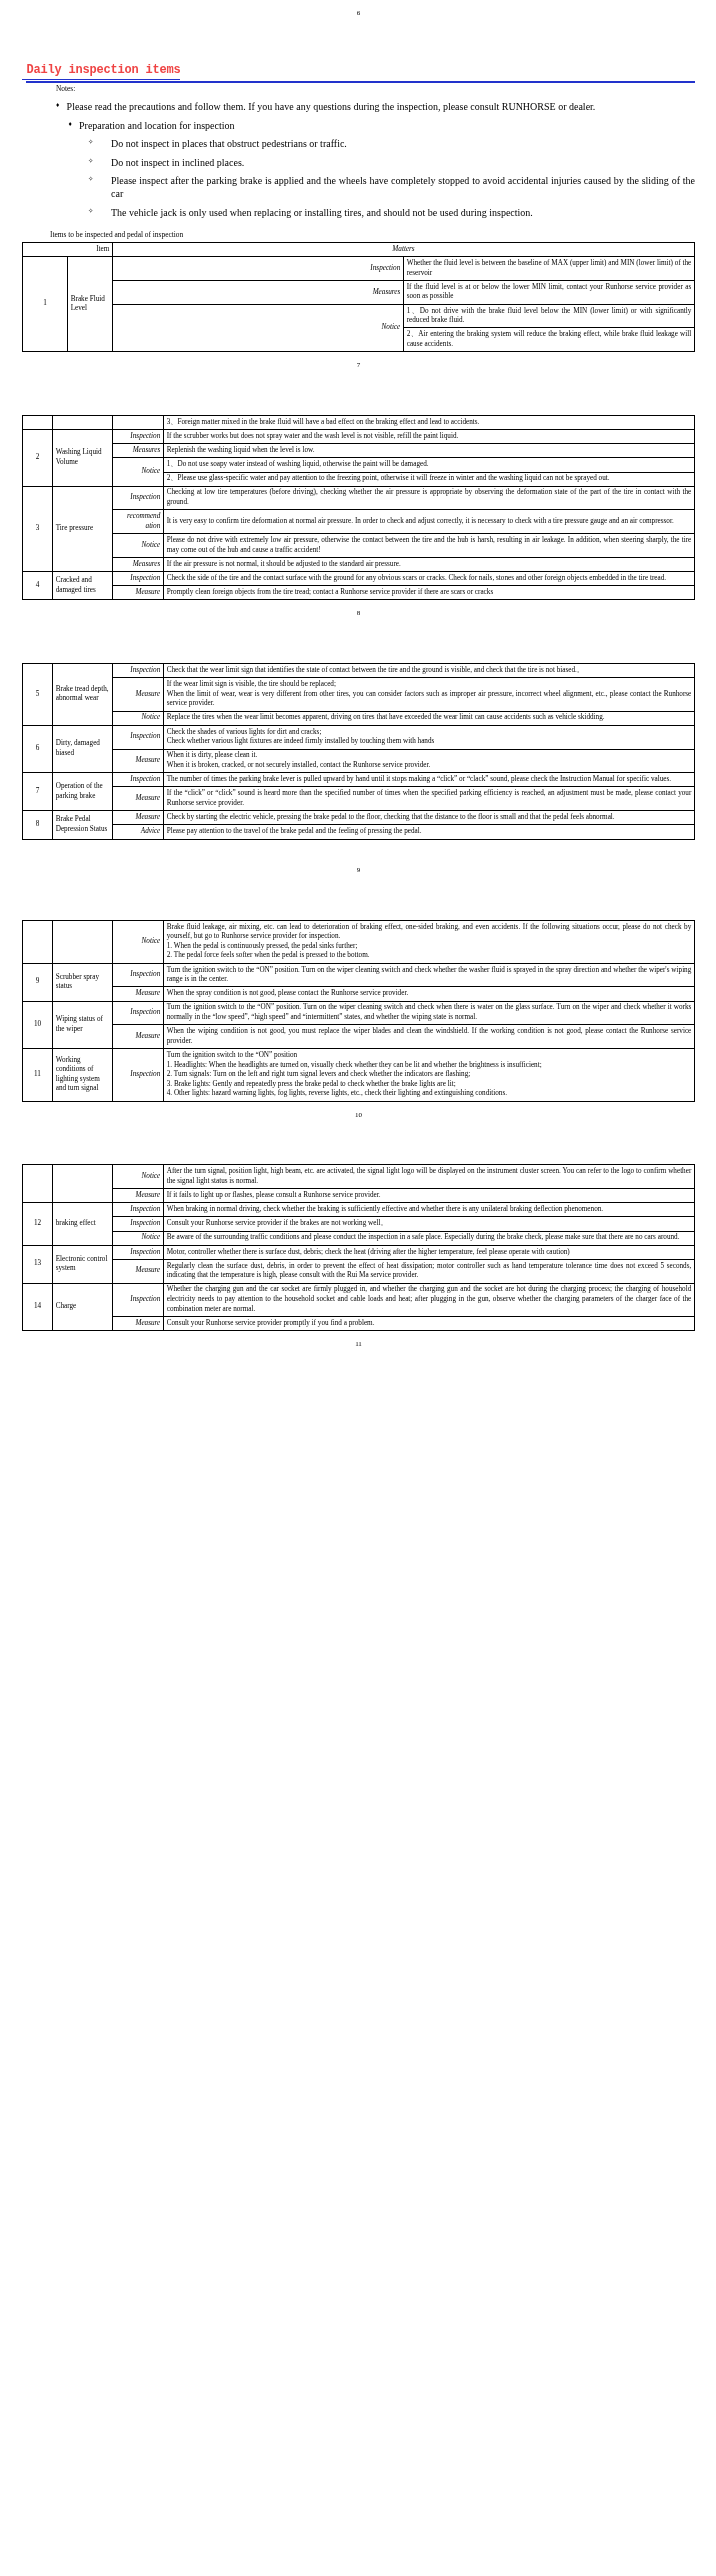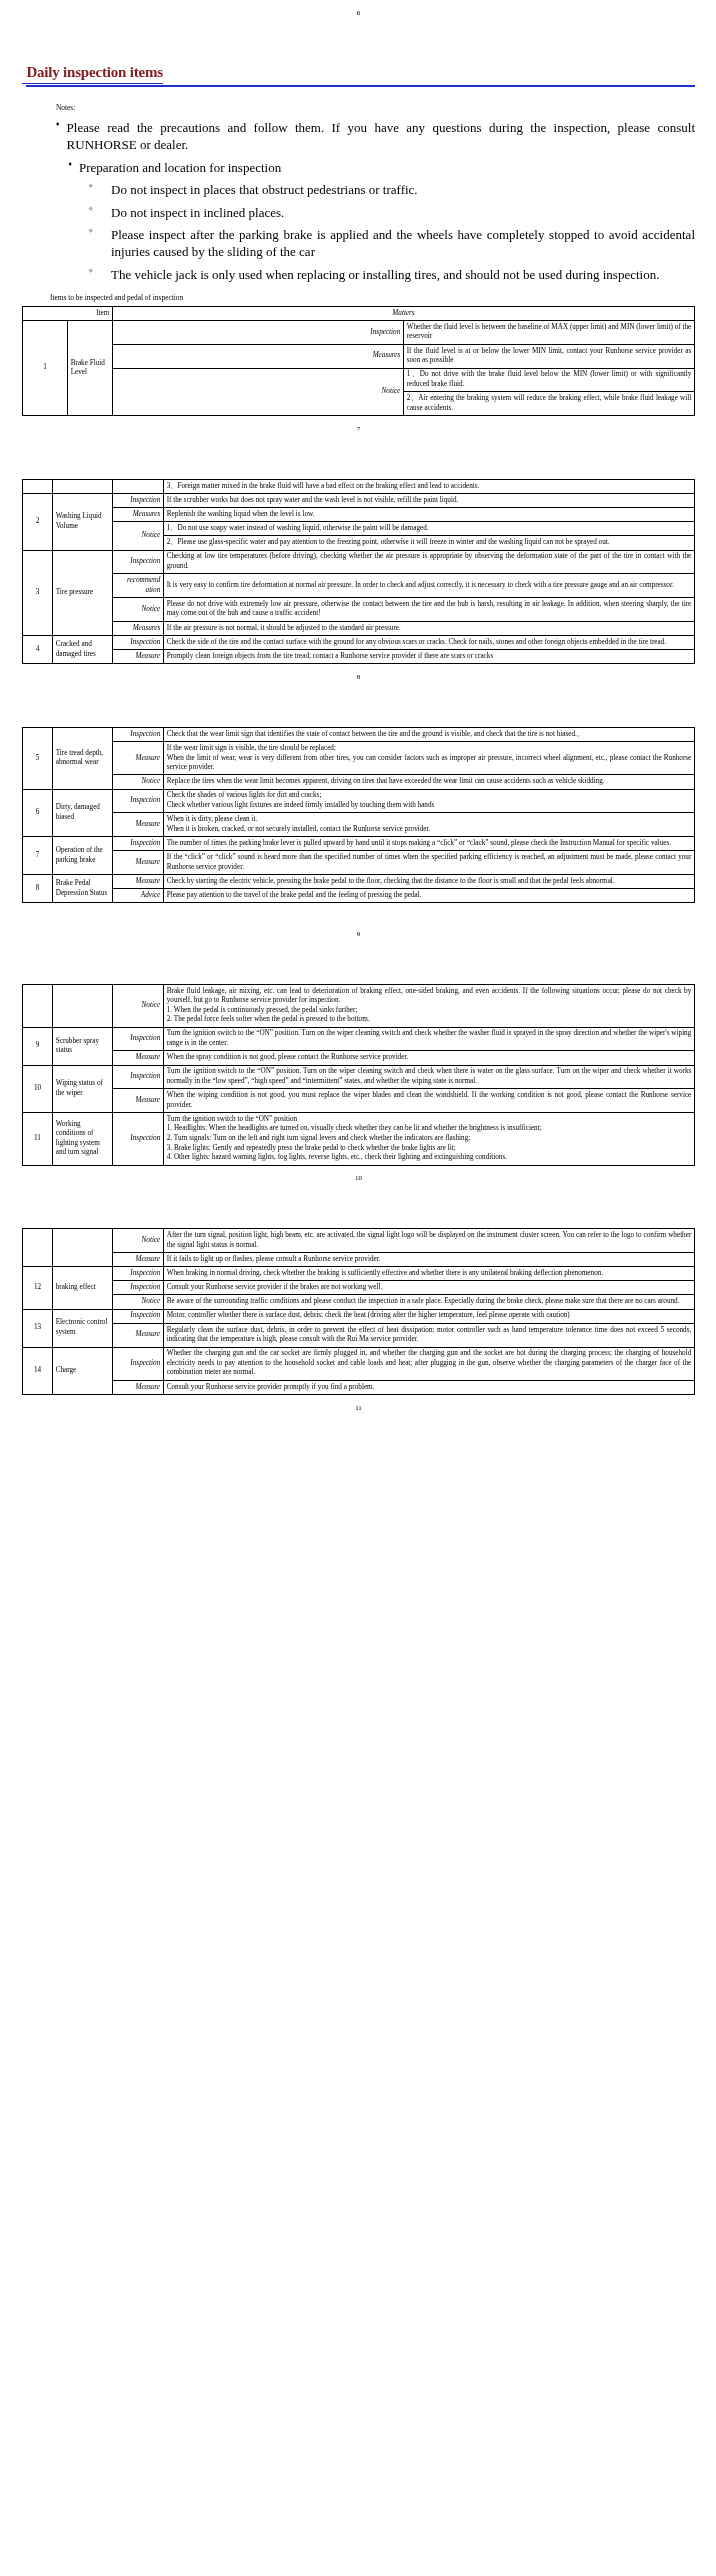--- a/index.html
+++ b/index.html
@@ -23,52 +23,53 @@
   .page-number {
     text-align: center;
     font-size: 7px;
     padding: 8.9px 0 3.5px 0;
   }
   .spacer-lg { height: 41px; }
   .spacer-md { height: 17.7px; }
 
   
   .doc-heading {
-    color: #7f1d1d;
+    color: #ef4444;
     font-weight: bold;
-    font-size: 15px;
+    font-size: 12px;
     letter-spacing: -0.2px;
     padding-left: 4.4px;
     display: inline-block;
     border-bottom: 1.3px solid #2233cc;
     padding-bottom: 0.9px;
+    font-family: Liberation Mono, monospace;
   }
   .heading-rule {
     border: none;
     border-top: 2.2px solid #2233cc;
     margin: 0.9px 0 0 4.4px;
     width: calc(100% - 4.4px);
   }
 
   
-  .notes-block { padding-left: 34px; padding-top: 16px; }
+  .notes-block { padding-left: 34px; padding-top: 1px; }
   .notes-label { font-size: 7.4px; margin-bottom: 6.2px; }
   .bullet-row {
     display: flex;
     align-items: flex-start;
     margin-bottom: 5.3px;
   }
   .bullet-row .glyph {
     flex: 0 0 auto;
     font-size: 6.6px;
     line-height: 1.4;
   }
   .bullet-row .btext {
     flex: 1 1 auto;
-    font-size: 13px;
+    font-size: 10px;
     text-align: justify;
   }
   .lvl1 > .glyph { width: 10.6px; }
   .lvl1.indent > .glyph { width: 23px; padding-left: 12.4px; }
   .lvl2 { margin-left: 32px; margin-bottom: 5.3px; }
   .lvl2 > .glyph { width: 23px; }
 
   .table-caption {
     padding-left: 28px;
     font-size: 7.4px;
@@ -251,21 +252,21 @@
 </div>
 
 <div class="page">
   <div class="page-number">8</div>
   <div class="spacer-lg"></div>
 
   <table class="insp">
     <tbody>
         <tr>
       <td class="cell-idx" rowspan="3">5</td>
-      <td class="cell-item" rowspan="3">Tire tread depth, abnormal wear</td>
+      <td class="cell-item" rowspan="3">Brake tread depth, abnormal wear</td>
       <td class="cell-kind">Inspection</td>
       <td class="cell-text">Check that the wear limit sign that identifies the state of contact between the tire and the ground is visible, and check that the tire is not biased.。</td>
     </tr>
     <tr>
       <td class="cell-kind">Measure</td>
       <td class="cell-text" style="white-space:pre-line">If the wear limit sign is visible, the tire should be replaced;
 When the limit of wear, wear is very different from other tires, you can consider factors such as improper air pressure, incorrect wheel alignment, etc., please contact the Runhorse   service provider.</td>
     </tr>
     <tr>
       <td class="cell-kind">Notice</td>

